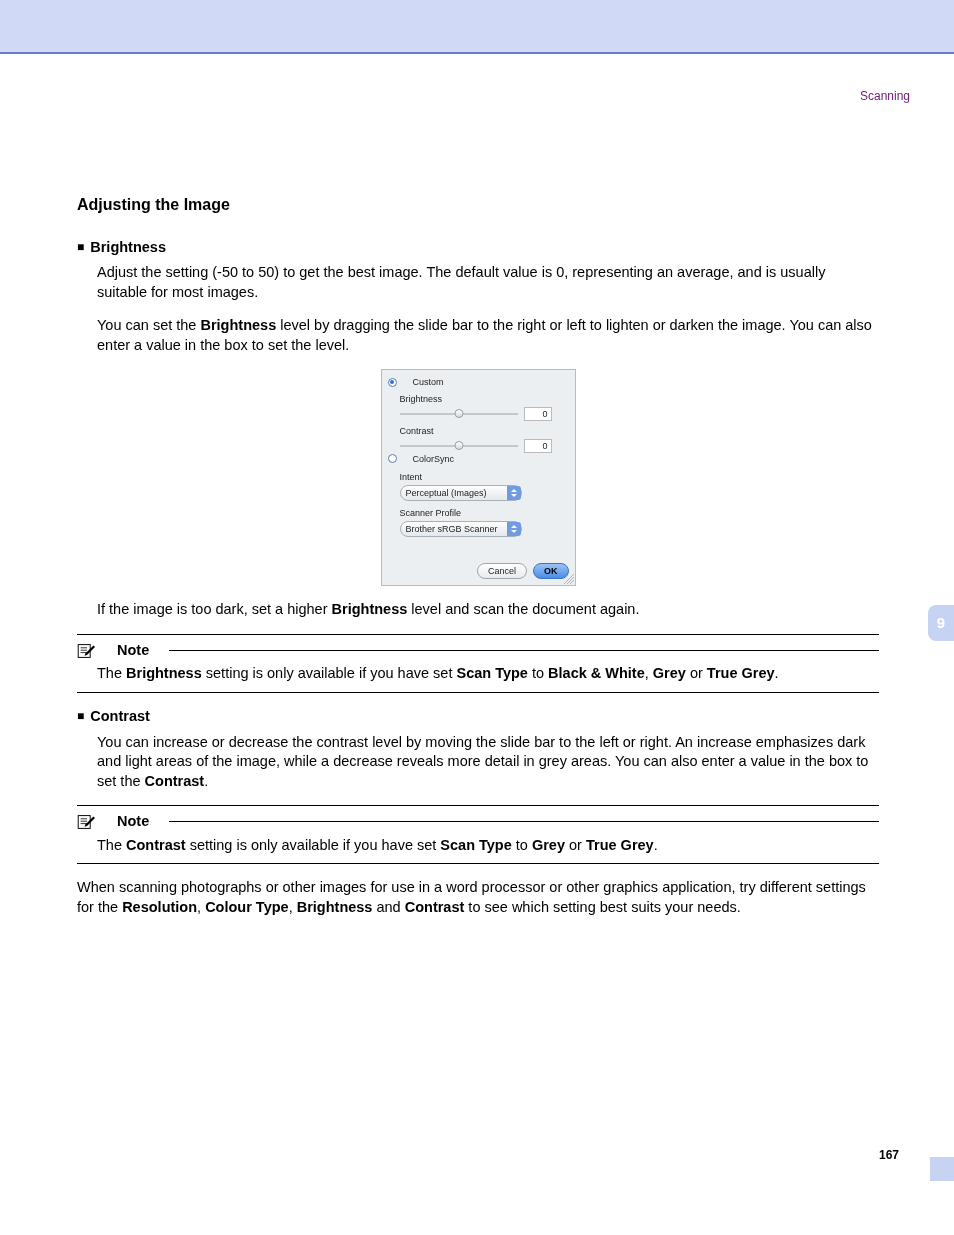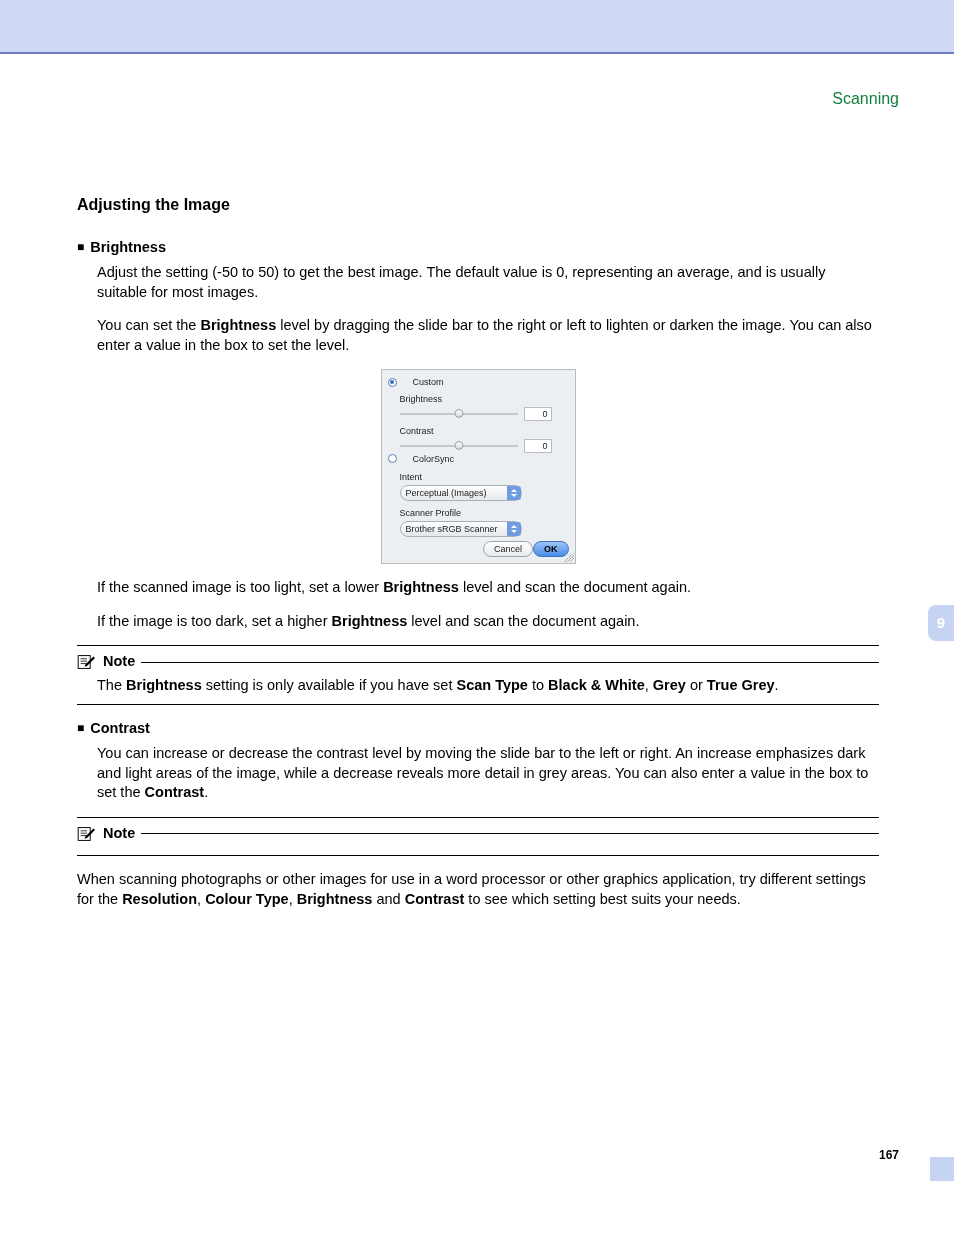--- a/index.html
+++ b/index.html
@@ -14,24 +14,24 @@
     color: #000;
   }
   .topband {
     width: 100%;
     height: 54px;
     background: #d0daf6;
     border-bottom: 2px solid #6b7dc7;
   }
   .header-label {
     position: absolute;
-    right: 55px;
+    right: 44px;
     top: 88px;
-    font-size: 16px;
-    color: #15803d;
+    font-size: 12px;
+    color: #701a75;
   }
   .content {
     padding: 140px 75px 0 77px;
   }
   h2 {
     font-size: 16px;
     font-weight: bold;
     margin-bottom: 22px;
   }
   .bullet-head {
@@ -132,22 +132,22 @@
     position: absolute; top: 8px;
   }
   .dropdown .arrow::before {
     content: "";
     border-left: 3px solid transparent;
     border-right: 3px solid transparent;
     border-bottom: 3px solid #fff;
     position: absolute; top: 3px;
   }
   .btnrow {
-    display: flex; justify-content: flex-end; gap: 0;
-    margin-top: 4px;
+    display: flex; justify-content: flex-end; gap: 6px;
+    margin-top: 26px;
     align-items: flex-end;
   }
   .btn {
     height: 16px; padding: 0 10px;
     border-radius: 8px;
     font-size: 9px; line-height: 14px;
     border: 1px solid #a0a6ac;
     background: linear-gradient(#fff,#e8ebee);
   }
   .btn.primary {
@@ -162,21 +162,21 @@
     background:
       linear-gradient(135deg, transparent 50%, #b0b5ba 50% 55%, transparent 55% 65%, #b0b5ba 65% 70%, transparent 70% 80%, #b0b5ba 80% 85%, transparent 85%);
   }
   .note-block {
     margin: 10px 0 14px 0;
     border-top: 1px solid #000;
     border-bottom: 1px solid #000;
     padding: 6px 0 8px 0;
   }
   .note-head {
-    display: flex; align-items: center; gap: 6px;
+    display: flex; align-items: center; gap: 20px;
     font-weight: bold;
     margin-bottom: 4px;
   }
   .note-head .line {
     flex: 1; height: 1px; background: #000;
   }
   .note-icon { width: 20px; height: 16px; flex-shrink: 0; }
   .note-body { margin-left: 20px; }
   .page-tab {
     position: absolute;
@@ -249,23 +249,20 @@
         <span class="arrow"></span>
       </div>
       <div class="btnrow">
         <div class="btn">Cancel</div>
         <div class="btn primary">OK</div>
       </div>
       <div class="resize-grip"></div>
     </div>
   </div>
 
-  <p class="para">
-    <span>If the scanned image is too light, set a lower </span><span class="bold">Brightness</span><span> level and scan the document again.</span>
-  </p>
   <p class="para">
     <span>If the image is too dark, set a higher </span><span class="bold">Brightness</span><span> level and scan the document again.</span>
   </p>
 
   <div class="note-block">
     <div class="note-head">
       <svg class="note-icon" viewBox="0 0 24 20">
         <rect x="1" y="2" width="15" height="16" fill="none" stroke="#000" stroke-width="1.2"></rect>
         <line x1="4" y1="6" x2="12" y2="6" stroke="#000" stroke-width="1"></line>
         <line x1="4" y1="9" x2="12" y2="9" stroke="#000" stroke-width="1"></line>
@@ -290,20 +287,23 @@
       <svg class="note-icon" viewBox="0 0 24 20">
         <rect x="1" y="2" width="15" height="16" fill="none" stroke="#000" stroke-width="1.2"></rect>
         <line x1="4" y1="6" x2="12" y2="6" stroke="#000" stroke-width="1"></line>
         <line x1="4" y1="9" x2="12" y2="9" stroke="#000" stroke-width="1"></line>
         <line x1="4" y1="12" x2="12" y2="12" stroke="#000" stroke-width="1"></line>
         <path d="M20 3 L10 13 L9 16 L12 15 L22 5 Z" fill="#000"></path>
       </svg>
       <span>Note</span>
       <span class="line"></span>
     </div>
+    <div class="note-body">
+      <span>The </span><span class="bold">Contrast</span><span> setting is only available if you have set </span><span class="bold">Scan Type</span><span> to </span><span class="bold">Grey</span><span> or </span><span class="bold">True Grey</span><span>.</span>
+    </div>
   </div>
 
   <p class="para-noindent">
     <span>When scanning photographs or other images for use in a word processor or other graphics application, try different settings for the </span><span class="bold">Resolution</span><span>, </span><span class="bold">Colour Type</span><span>, </span><span class="bold">Brightness</span><span> and </span><span class="bold">Contrast</span><span> to see which setting best suits your needs.</span>
   </p>
 </div>
 
 <div class="page-tab">9</div>
 <div class="page-num">167</div>
 <div class="ptab2"></div>

